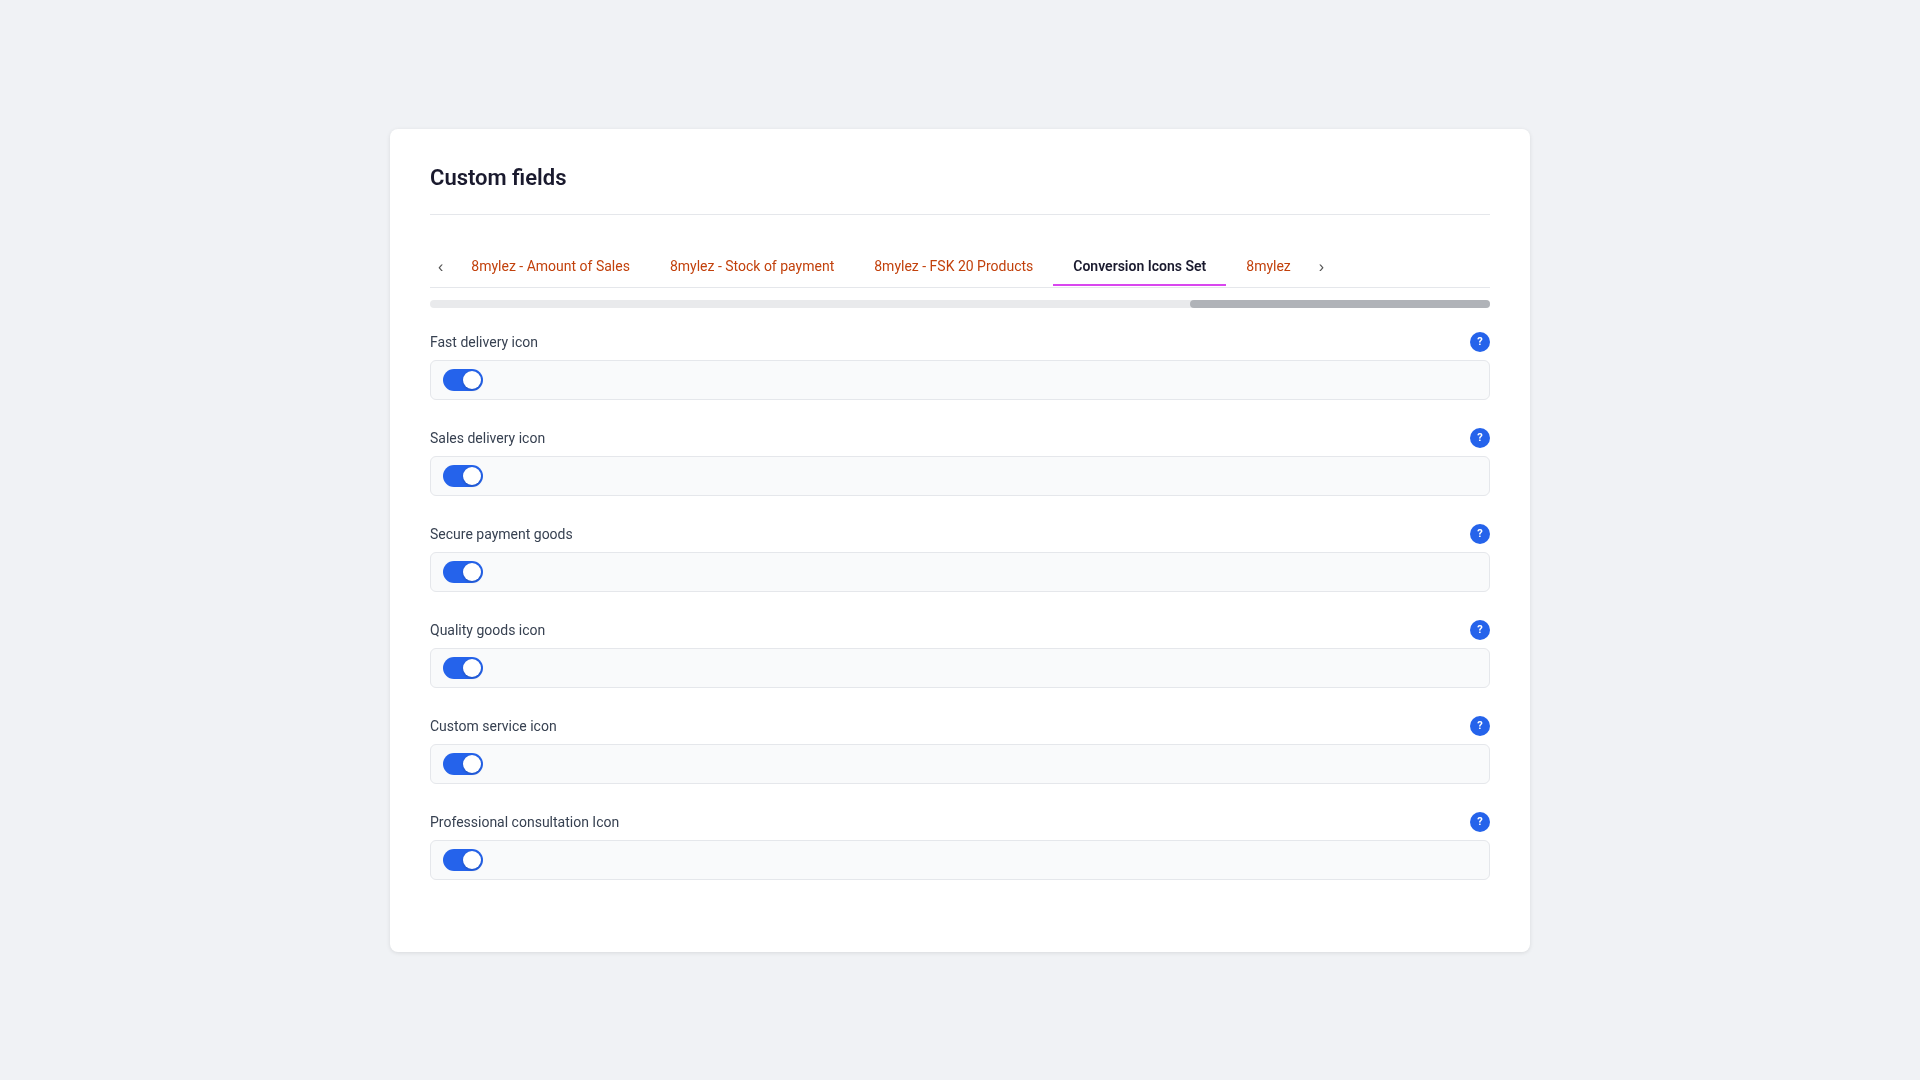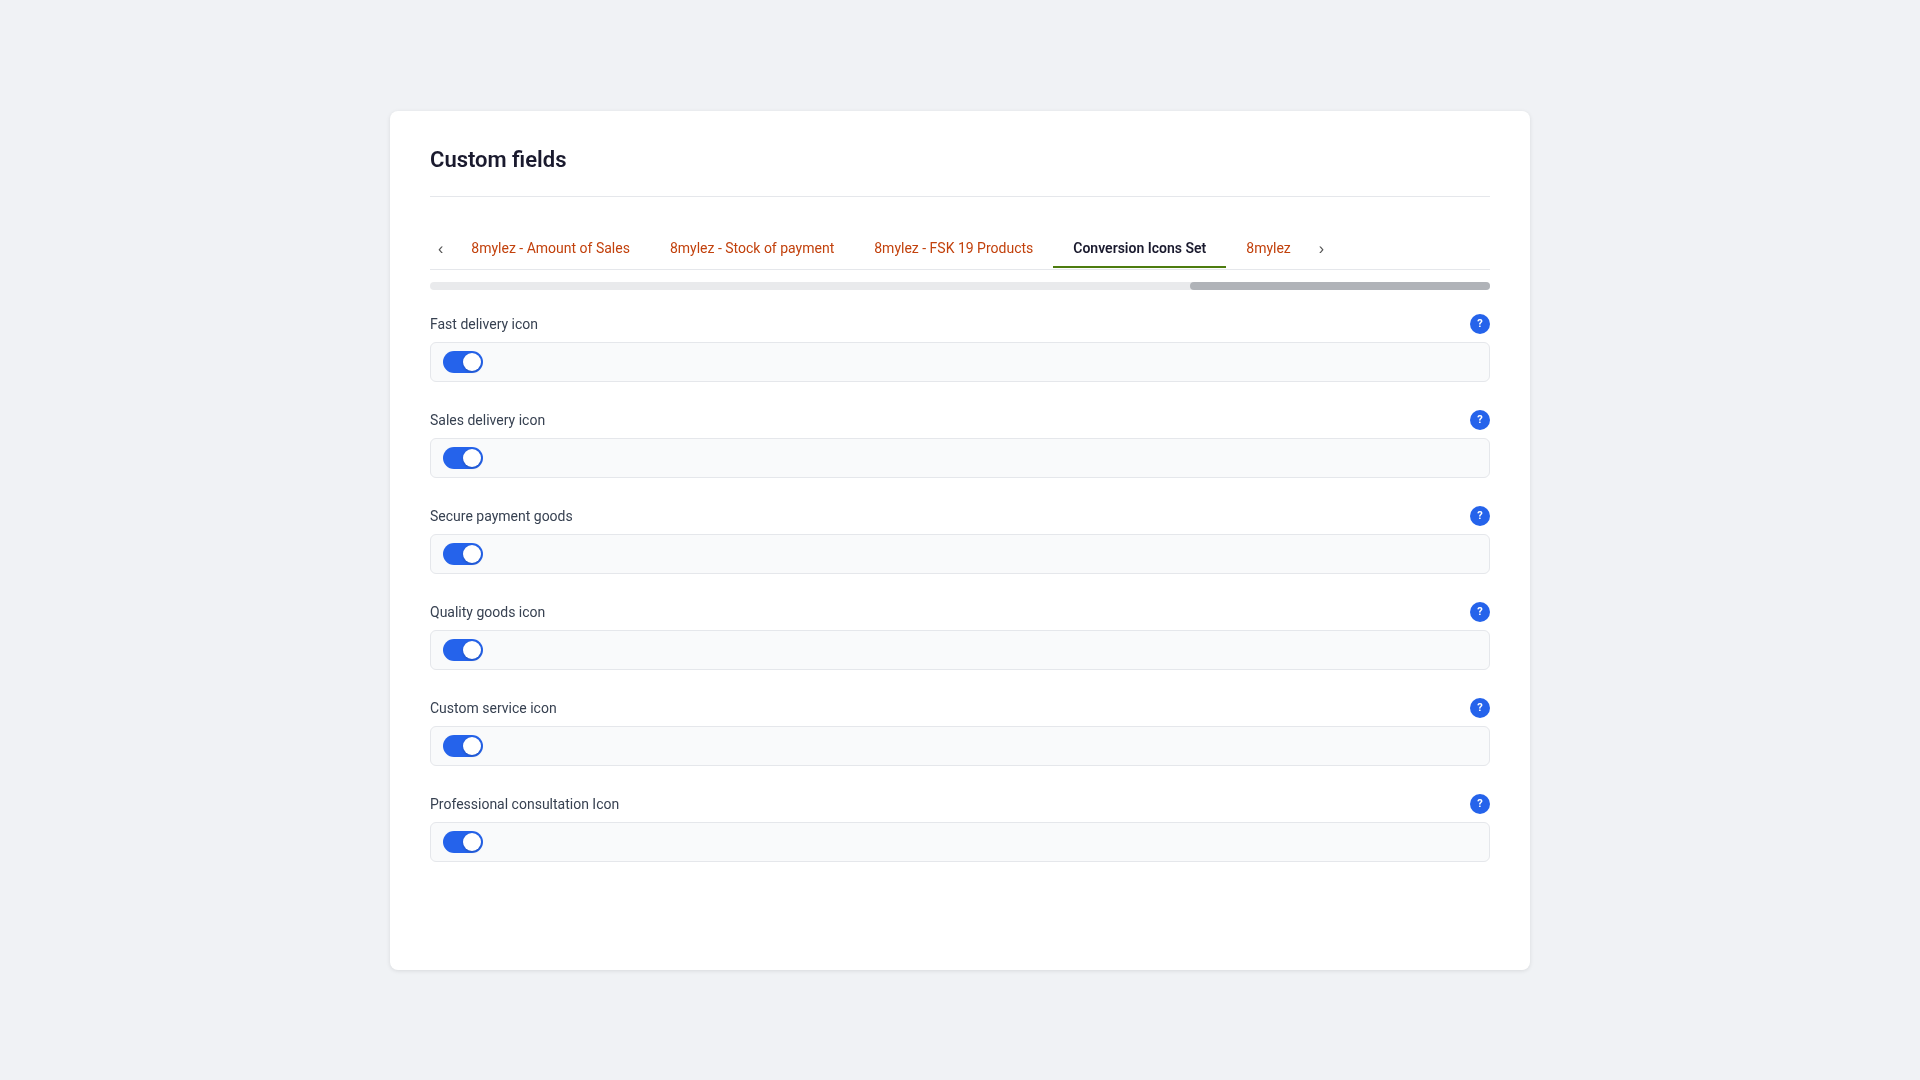--- a/index.html
+++ b/index.html
@@ -17,21 +17,21 @@
       min-height: 100vh;
       padding: 20px;
     }
 
     .main-card {
       background: #ffffff;
       border-radius: 8px;
       box-shadow: 0 1px 4px rgba(0,0,0,0.1);
       width: 1140px;
       max-width: 100%;
-      padding: 36px 40px 80px 40px;
+      padding: 36px 40px 44px 40px;
     }
 
     .page-title {
       font-size: 22px;
       font-weight: 600;
       color: #1a1a2e;
       margin-bottom: 24px;
     }
 
     .divider-top {
@@ -69,21 +69,21 @@
       color: #c2410c;
       white-space: nowrap;
       border-bottom: 2px solid transparent;
       margin-bottom: -1px;
       transition: color 0.2s;
     }
 
     .tab-item.active {
       color: #1a1a2e;
       font-weight: 600;
-      border-bottom: 2px solid #4d7c0f;
+      border-bottom: 2px solid #d946ef;
     }
 
     .scrollbar-area {
       margin: 12px 0 24px 0;
       height: 8px;
       background: #e9eaec;
       border-radius: 4px;
       position: relative;
     }
 
@@ -187,21 +187,21 @@
 <body>
 
 <div class="main-card">
   <div class="page-title">Custom fields</div>
   <hr class="divider-top">
 
   <div class="tabs-nav">
     <button class="tab-arrow">‹</button>
     <div class="tab-item">8mylez - Amount of Sales</div>
     <div class="tab-item">8mylez - Stock of payment</div>
-    <div class="tab-item">8mylez - FSK 19 Products</div>
+    <div class="tab-item">8mylez - FSK 20 Products</div>
     <div class="tab-item active">Conversion Icons Set</div>
     <div class="tab-item">8mylez</div>
     <button class="tab-arrow">›</button>
   </div>
 
   <div class="scrollbar-area">
     <div class="scrollbar-thumb"></div>
   </div>
 
   <div class="field-section">

